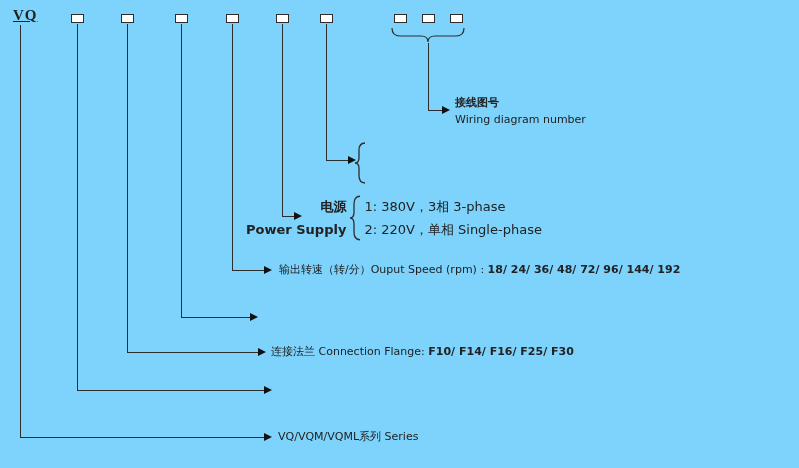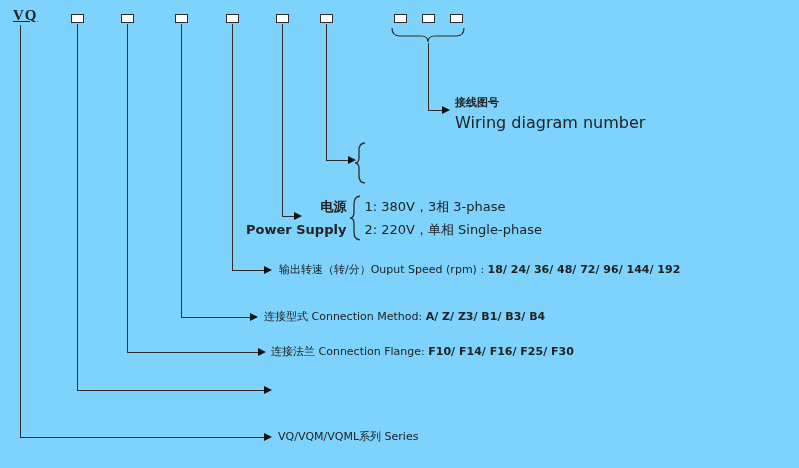--- a/index.html
+++ b/index.html
@@ -22,21 +22,21 @@
 
   .vl { position:absolute; width:1px; background:#2d2d2d; }
   .hl { position:absolute; height:1px; background:#2d2d2d; }
   .arr {
     position:absolute; width:0; height:0;
     border-top:4px solid transparent; border-bottom:4px solid transparent;
     border-left:8px solid #111;
   }
 
   .lbl { position:absolute; font-size:11px; white-space:nowrap; color:#222; }
-  .sm  { font-size:16px; }
+  .sm  { font-size:11px; }
   .b   { font-weight:bold; }
 
   .group { position:absolute; display:flex; align-items:center; gap:3px; }
   .gcol  { display:flex; flex-direction:column; }
   .glabels { align-items:flex-end; font-weight:bold; font-size:13px; white-space:nowrap; }
   .gopts   { font-size:13px; white-space:nowrap; }
   .lh21 > div { line-height:21px; }
   .lh23 > div { line-height:23px; }
 
   svg.brace { display:block; flex:0 0 auto; }
@@ -115,23 +115,20 @@
     <div class="gcol gopts lh23">
       <div>1: 380V，3相 3-phase</div>
       <div>2: 220V，单相 Single-phase</div>
     </div>
   </div>
 
   <div class="lbl" style="left:279px; top:262px">
     <span>输出转速（转/分）Ouput Speed (rpm) : </span><span class="b">18/ 24/ 36/ 48/ 72/ 96/ 144/ 192</span>
   </div>
 
-  <div class="lbl" style="left:264px; top:309px">
-    <span>连接型式 Connection Method: </span><span class="b">A/ Z/ Z3/ B1/ B3/ B4</span>
-  </div>
 
   <div class="lbl" style="left:271px; top:344px">
     <span>连接法兰 Connection Flange: </span><span class="b">F10/ F14/ F16/ F25/ F30</span>
   </div>
 
 
   <div class="lbl" style="left:278px; top:429px">
     <span>VQ/VQM/VQML系列 Series</span>
   </div>
 

